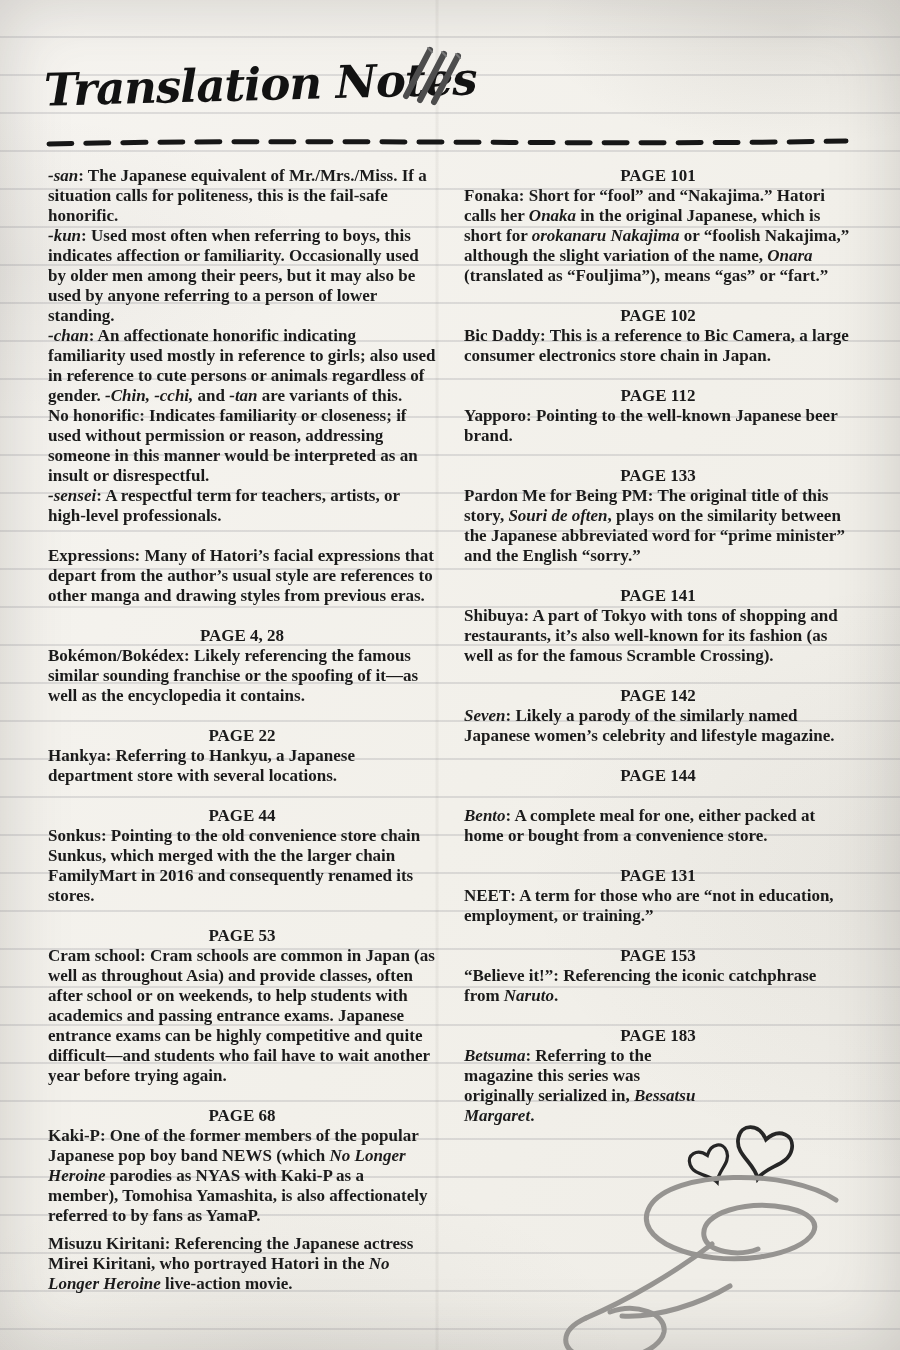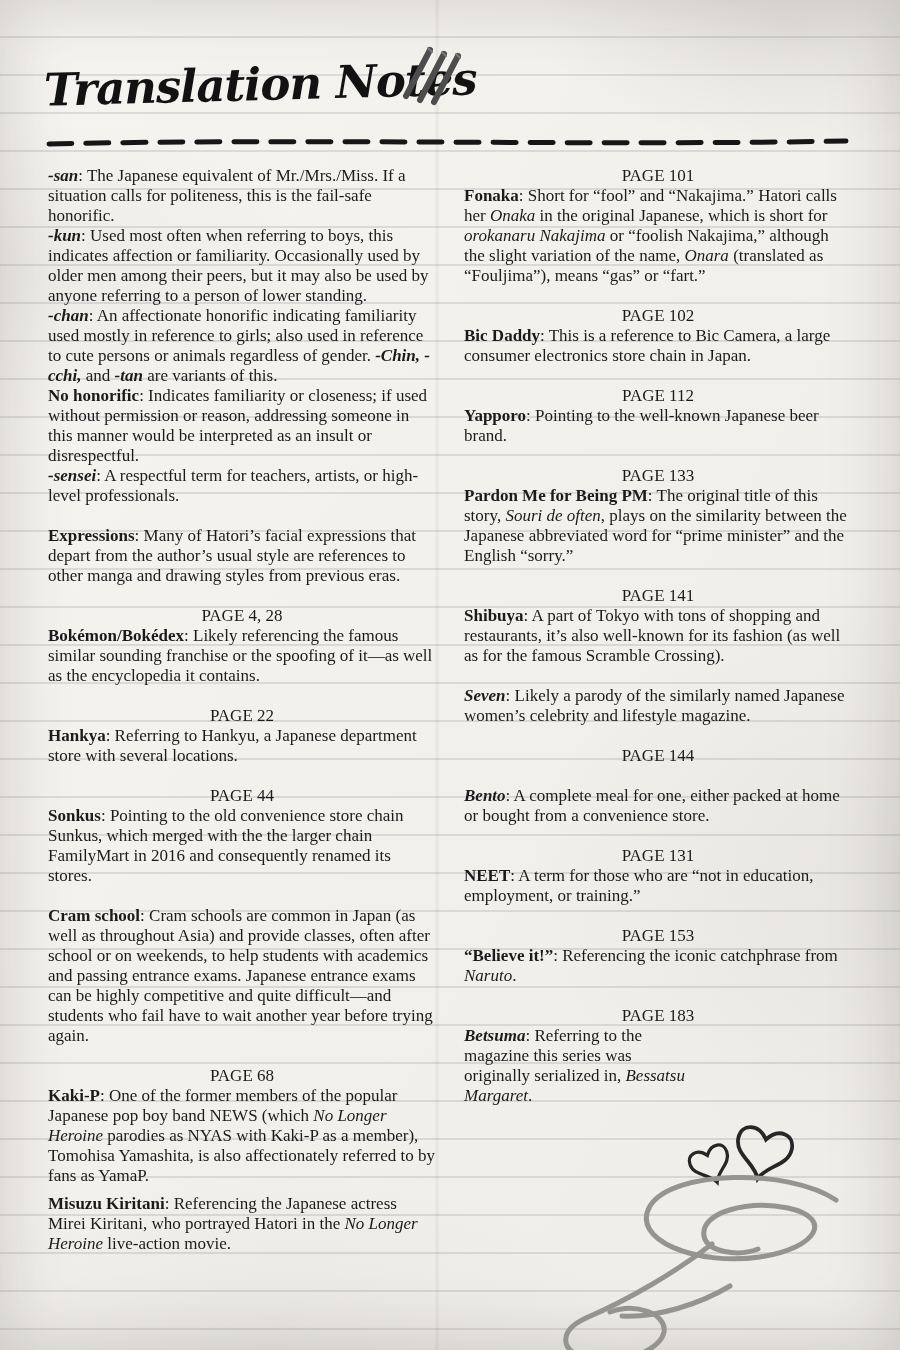--- a/index.html
+++ b/index.html
@@ -36,21 +36,21 @@
     white-space: nowrap;
   }
   .pencil { position: absolute; left: 398px; top: 36px; }
   .divider { position: absolute; left: 46px; top: 136px; }
   .columns {
     position: absolute; left: 48px; top: 166px; width: 804px;
     display: flex; gap: 28px;
     font-size: 17px; line-height: 20px;
   }
   .col { flex: 1; min-width: 0; }
-  .block { margin: 0 0 20px 0; }
+  .block { margin: 0 0 20px 0; font-weight: bold; }
   .page-header { margin: 0; text-align: center; }
   .para { margin: 0; }
   .block.spaced .para + .para { margin-top: 8px; }
   .para.narrow { max-width: 235px; }
   .doodles { position: absolute; inset: 0; pointer-events: none; }
 </style>
 </head>
 <body>
 
 <div class="paper">
@@ -99,20 +99,21 @@
         <p class="page-header">PAGE 22</p>
         <p class="para"><b>Hankya</b>: Referring to Hankyu, a Japanese department store with several locations.</p>
       </div>
 
       <div class="block">
         <p class="page-header">PAGE 44</p>
         <p class="para"><b>Sonkus</b>: Pointing to the old convenience store chain Sunkus, which merged with the the larger chain FamilyMart in 2016 and consequently renamed its stores.</p>
       </div>
 
       <div class="block">
+        <p class="page-header">PAGE 53</p>
         <p class="para"><b>Cram school</b>: Cram schools are common in Japan (as well as throughout Asia) and provide classes, often after school or on weekends, to help students with academics and passing entrance exams. Japanese entrance exams can be highly competitive and quite difficult—and students who fail have to wait another year before trying again.</p>
       </div>
 
       <div class="block spaced">
         <p class="page-header">PAGE 68</p>
         <p class="para"><b>Kaki-P</b>: One of the former members of the popular Japanese pop boy band NEWS (which <i>No Longer Heroine</i> parodies as NYAS with Kaki-P as a member), Tomohisa Yamashita, is also affectionately referred to by fans as YamaP.</p>
         <p class="para"><b>Misuzu Kiritani</b>: Referencing the Japanese actress Mirei Kiritani, who portrayed Hatori in the <i>No Longer Heroine</i> live-action movie.</p>
       </div>
     </section>
 
@@ -136,20 +137,21 @@
         <p class="page-header">PAGE 133</p>
         <p class="para"><b>Pardon Me for Being PM</b>: The original title of this story, <i>Souri de often</i>, plays on the similarity between the Japanese abbreviated word for “prime minister” and the English “sorry.”</p>
       </div>
 
       <div class="block">
         <p class="page-header">PAGE 141</p>
         <p class="para"><b>Shibuya</b>: A part of Tokyo with tons of shopping and restaurants, it’s also well-known for its fashion (as well as for the famous Scramble Crossing).</p>
       </div>
 
       <div class="block">
+        <p class="page-header">PAGE 142</p>
         <p class="para"><b><i>Seven</i></b>: Likely a parody of the similarly named Japanese women’s celebrity and lifestyle magazine.</p>
       </div>
 
       <div class="block">
         <p class="page-header">PAGE 144</p>
       </div>
 
       <div class="block">
         <p class="para"><b><i>Bento</i></b>: A complete meal for one, either packed at home or bought from a convenience store.</p>
       </div>

